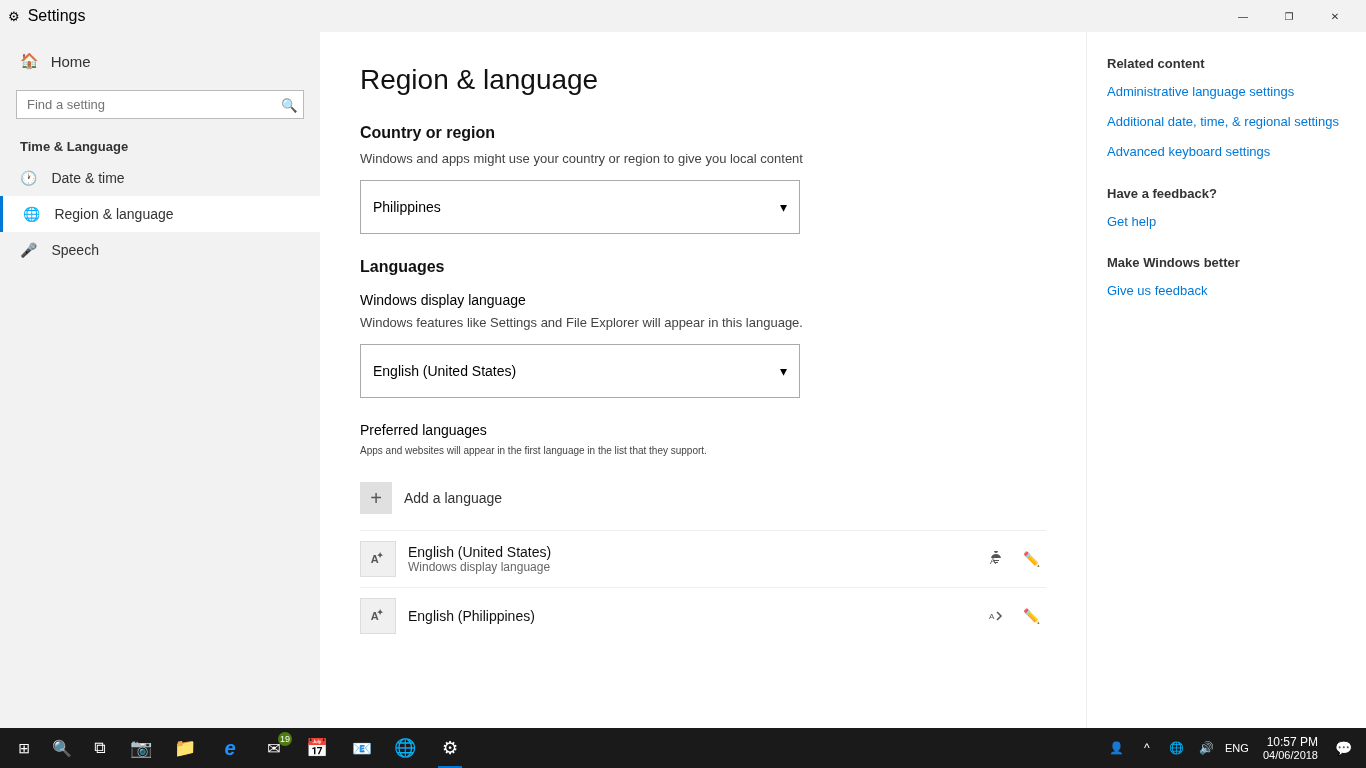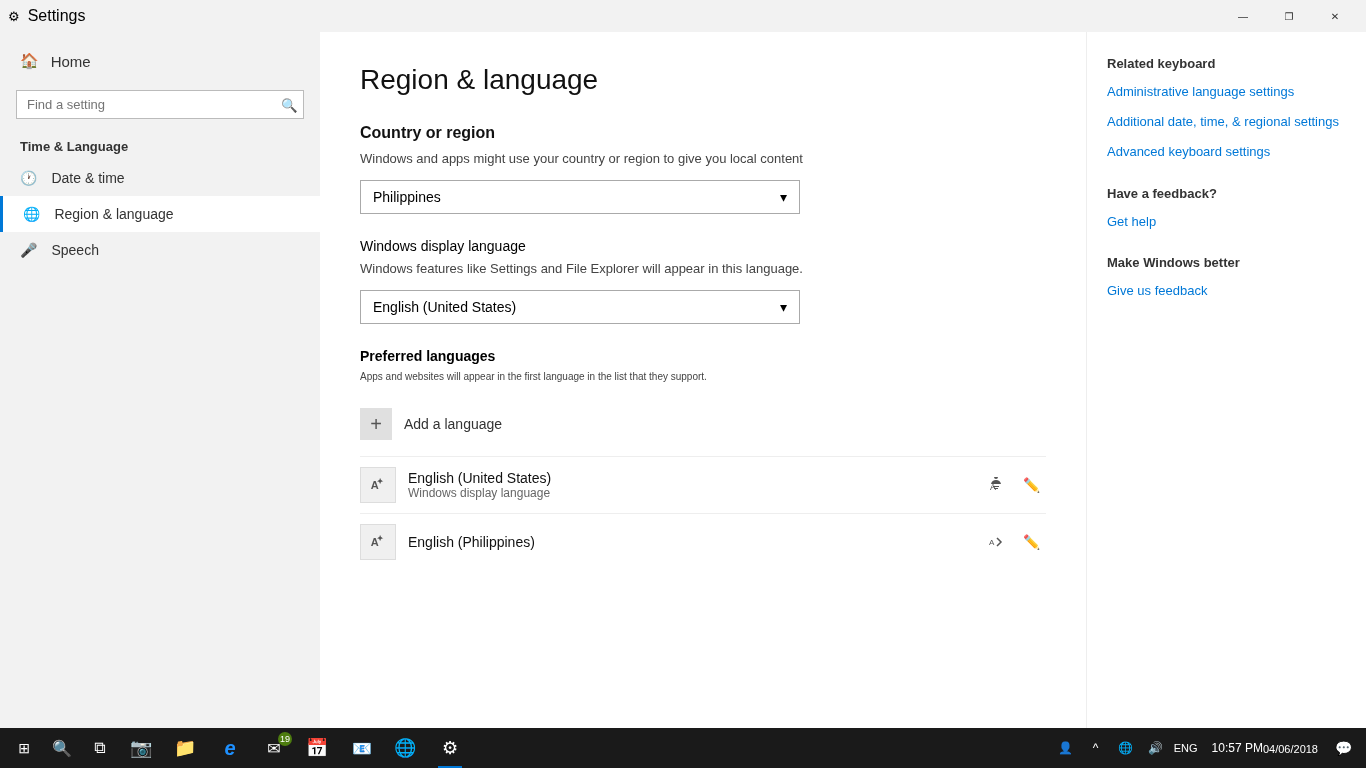--- a/index.html
+++ b/index.html
@@ -114,21 +114,21 @@
 
     .section-desc {
       font-size: 13px;
       color: #444;
       margin-bottom: 12px;
       line-height: 1.4;
     }
 
     .dropdown-select {
       width: 440px;
-      padding: 8px 12px;
+      padding: 18px 12px;
       border: 1px solid #aaa;
       background: white;
       font-size: 14px;
       display: flex;
       align-items: center;
       justify-content: space-between;
       cursor: pointer;
       margin-bottom: 24px;
     }
 
@@ -254,21 +254,21 @@
     .taskbar-tray {
       display: flex; align-items: center; gap: 2px; padding: 0 4px;
     }
     .tray-icon {
       width: 28px; height: 40px;
       display: flex; align-items: center; justify-content: center;
       cursor: pointer; color: white; font-size: 12px;
     }
 
     .taskbar-clock {
-      display: flex; flex-direction: row; align-items: flex-end;
+      display: flex; flex-direction: column; align-items: flex-end;
       padding: 0 8px; cursor: pointer; color: white;
     }
     .clock-time { font-size: 12px; }
     .clock-date { font-size: 11px; }
 
     .taskbar-notif {
       width: 36px; height: 40px;
       display: flex; align-items: center; justify-content: center;
       cursor: pointer; color: white; font-size: 14px;
     }
@@ -333,32 +333,33 @@
     <div>
       <div class="section-heading">Country or region</div>
       <div class="section-desc">Windows and apps might use your country or region to give you local content</div>
       <div class="dropdown-select">
         <span>Philippines</span>
         <span>▾</span>
       </div>
     </div>
 
     <div class="languages-section">
+      <div class="section-heading">Languages</div>
 
       <div style="margin-top:16px;">
         <div style="font-size:14px; font-weight:500; margin-bottom:6px;">Windows display language</div>
         <div class="section-desc">Windows features like Settings and File Explorer will appear in this language.</div>
         <div class="dropdown-select">
           <span>English (United States)</span>
           <span>▾</span>
         </div>
       </div>
 
       <div style="margin-top:8px;">
-        <div style="font-size:14px; font-weight:700; margin-bottom:6px;">Preferred languages</div>
+        <div style="font-size:14px; font-weight:400; margin-bottom:6px;">Preferred languages</div>
         <div class="preferred-desc">Apps and websites will appear in the first language in the list that they support.</div>
 
         <div class="add-language-btn">
           <div class="add-icon-box">
             <span>+</span>
           </div>
           <span>Add a language</span>
         </div>
 
         <div class="lang-item">
@@ -406,21 +407,21 @@
             <div class="lang-action-icon">
               ✏️
             </div>
           </div>
         </div>
       </div>
     </div>
   </div>
 
   <div class="right-panel">
-    <div class="related-heading">Related keyboard</div>
+    <div class="related-heading">Related content</div>
 
     <a class="related-link">Administrative language settings</a>
     <a class="related-link">Additional date, time, &amp; regional settings</a>
     <a class="related-link">Advanced keyboard settings</a>
 
     <div class="panel-section">
       <div class="related-heading">Have a feedback?</div>
       <a class="related-link">Get help</a>
     </div>
 

